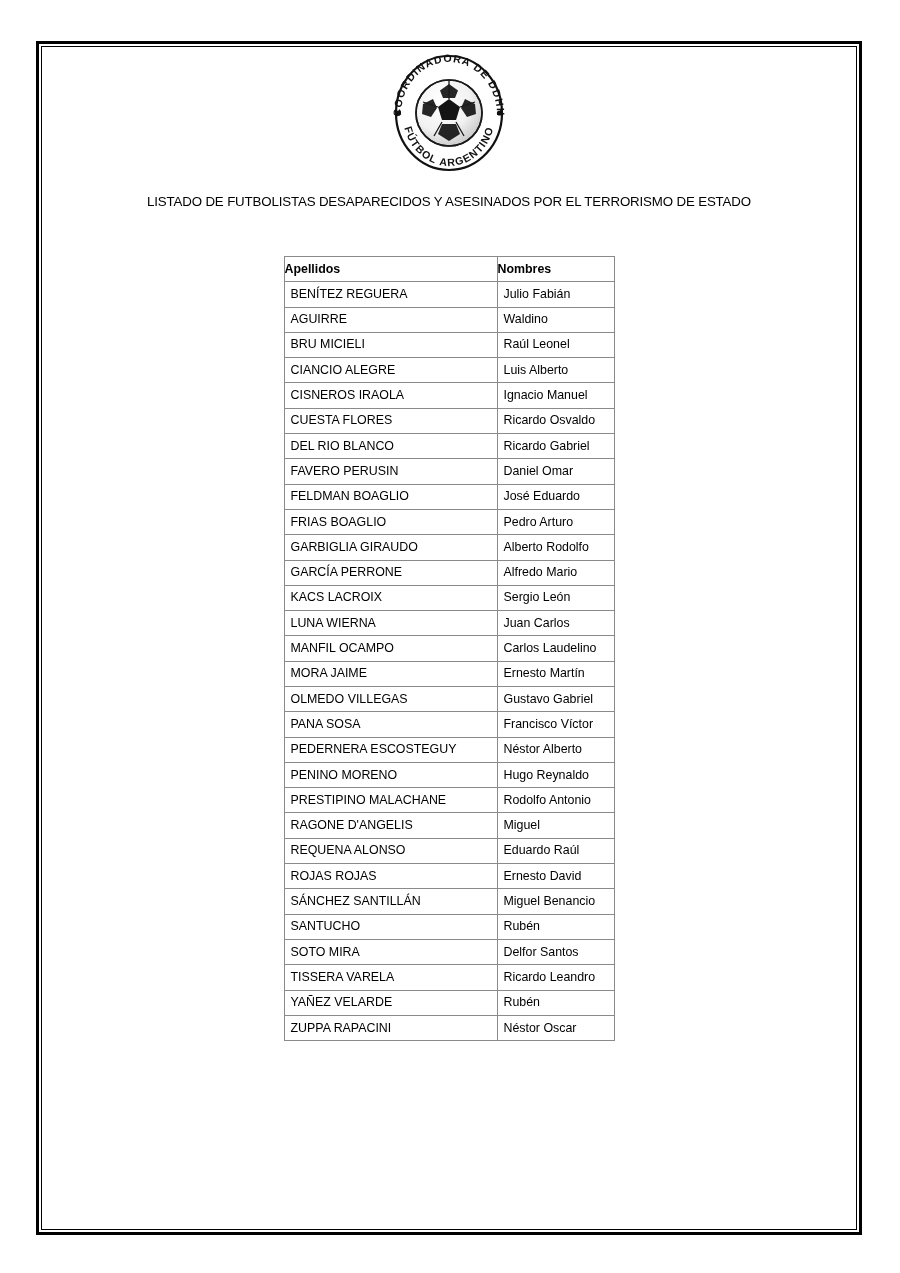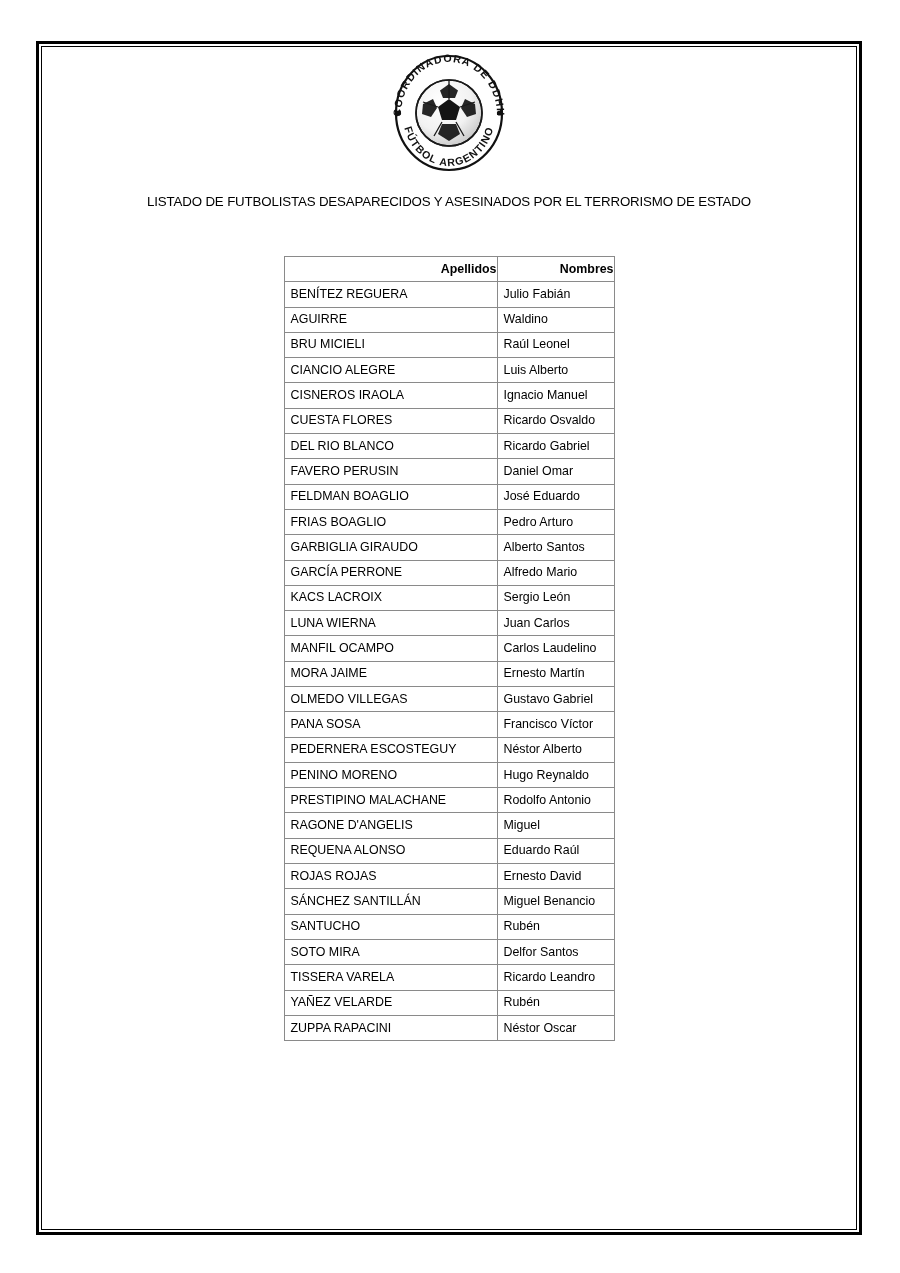--- a/index.html
+++ b/index.html
@@ -92,21 +92,21 @@
     height: 24.3px;
     padding: 0 0 0 6px;
     vertical-align: middle;
     line-height: 1.05;
     font-weight: normal;
     white-space: nowrap;
     overflow: hidden;
   }
   table.names th {
     font-weight: bold;
-    text-align: right;
+    text-align: left;
     padding-left: 0;
   }
   table.names col.c-ape { width: 213px; }
   table.names col.c-nom { width: 117px; }
 </style>
 </head>
 <body>
 
 <div class="page">
 
@@ -202,21 +202,21 @@
             <tr>
               <td>FELDMAN BOAGLIO</td>
               <td>José Eduardo</td>
             </tr>
             <tr>
               <td>FRIAS BOAGLIO</td>
               <td>Pedro Arturo</td>
             </tr>
             <tr>
               <td>GARBIGLIA GIRAUDO</td>
-              <td>Alberto Santos</td>
+              <td>Alberto Rodolfo</td>
             </tr>
             <tr>
               <td>GARCÍA PERRONE</td>
               <td>Alfredo Mario</td>
             </tr>
             <tr>
               <td>KACS LACROIX</td>
               <td>Sergio León</td>
             </tr>
             <tr>

